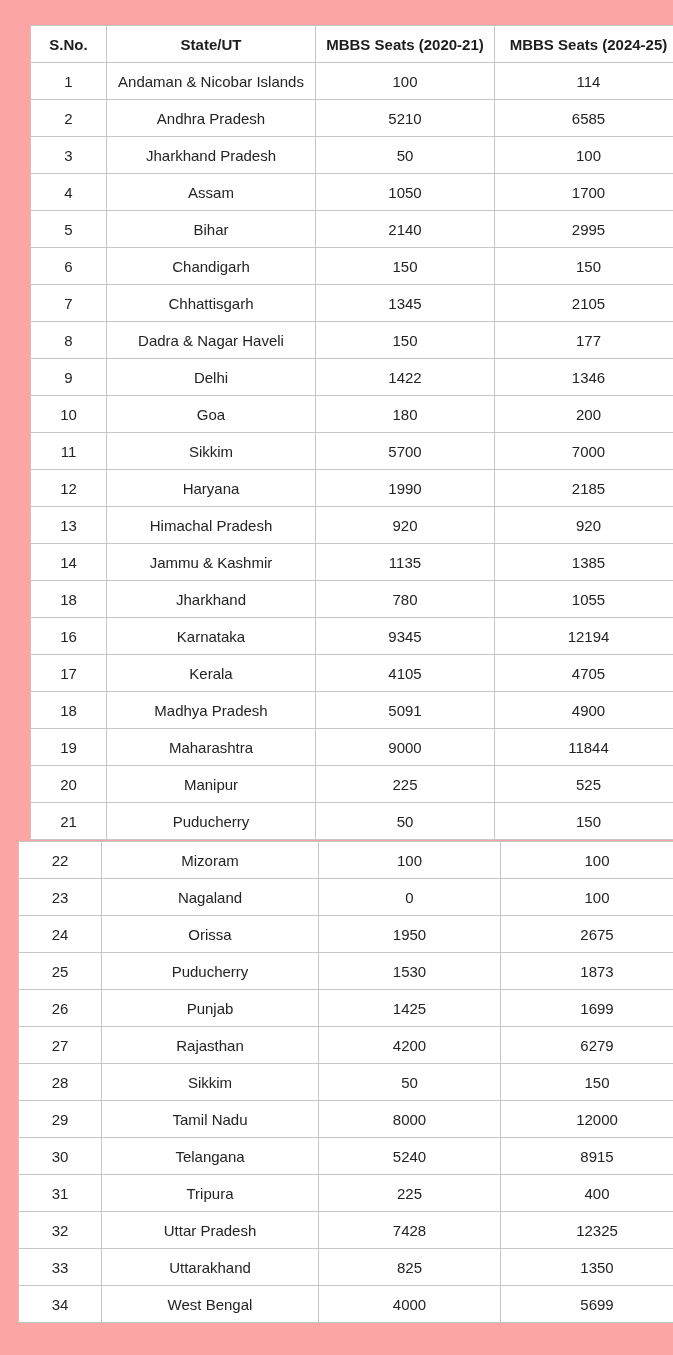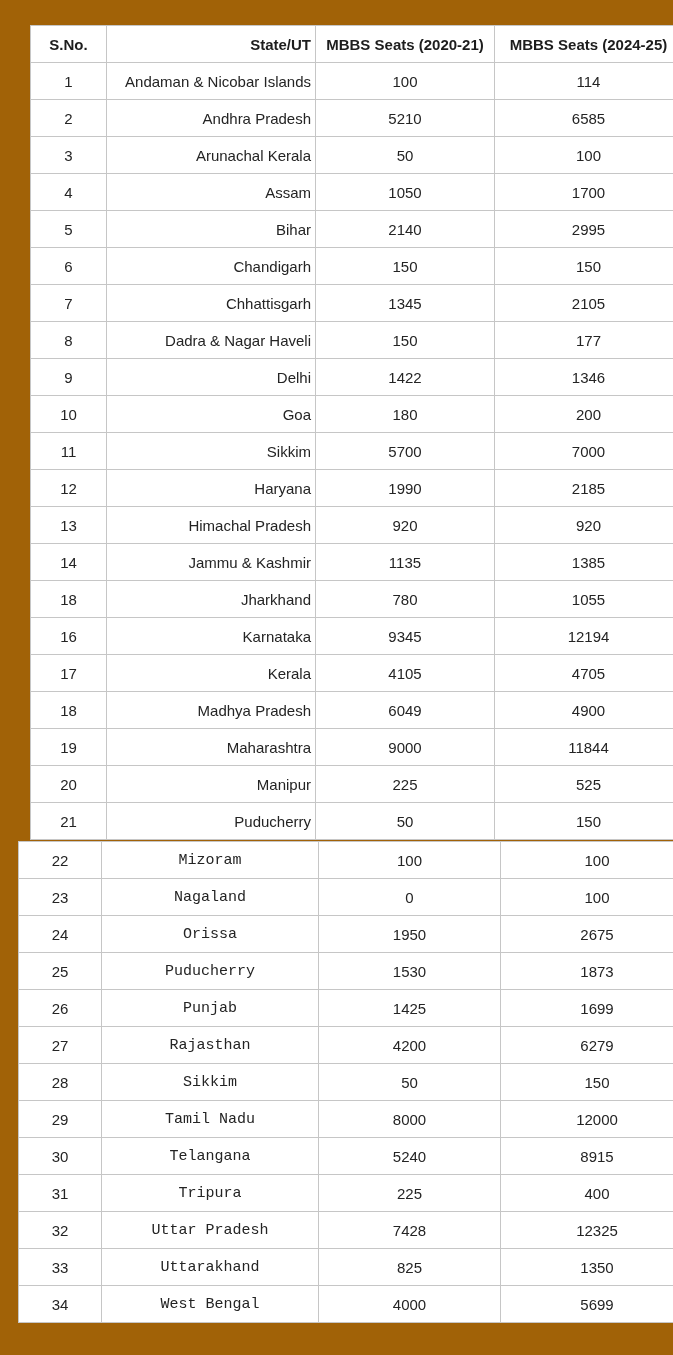--- a/index.html
+++ b/index.html
@@ -6,21 +6,21 @@
     margin: 0;
     padding: 0;
     background: #ffffff;
     font-family: "Liberation Sans", "DejaVu Sans", sans-serif;
     color: #222222;
   }
   .page {
     position: relative;
     width: 673px;
     height: 1355px;
-    background: #a16207;
+    background: #fca5a5;
     overflow: hidden;
   }
   .seats-table {
     border-collapse: collapse;
     table-layout: fixed;
     position: absolute;
     background: #ffffff;
   }
   .seats-table td, .seats-table th {
     border: 1px solid #c6c6c6;
@@ -37,32 +37,32 @@
     color: #1d1d1d;
   }
   
   #table-segment-1 {
     left: 30px;
     top: 25px;
     width: 616px;
   }
   #table-segment-1 tr { height: 37px; }
   #table-segment-1 .col-sno   { width: 67px; }
-  #table-segment-1 .col-state { width: 200px; text-align: right; }
+  #table-segment-1 .col-state { width: 200px; }
   #table-segment-1 .col-s2020 { width: 170px; }
   #table-segment-1 .col-s2024 { width: 179px; }
   
   #table-segment-2 {
     left: 18px;
     top: 841px;
     width: 639px;
   }
   #table-segment-2 tr { height: 37px; }
   #table-segment-2 .col-sno   { width: 74px; }
-  #table-segment-2 .col-state { width: 208px; font-family: Liberation Mono, monospace; }
+  #table-segment-2 .col-state { width: 208px; }
   #table-segment-2 .col-s2020 { width: 173px; }
   #table-segment-2 .col-s2024 { width: 184px; }
 </style>
 </head>
 <body>
 
 <div class="page">
 
   <table class="seats-table" id="table-segment-1">
     <thead>
@@ -83,21 +83,21 @@
 
   <tr>
     <td class="col-sno">2</td>
     <td class="col-state">Andhra Pradesh</td>
     <td class="col-s2020">5210</td>
     <td class="col-s2024">6585</td>
   </tr>
 
   <tr>
     <td class="col-sno">3</td>
-    <td class="col-state">Arunachal Kerala</td>
+    <td class="col-state">Jharkhand Pradesh</td>
     <td class="col-s2020">50</td>
     <td class="col-s2024">100</td>
   </tr>
 
   <tr>
     <td class="col-sno">4</td>
     <td class="col-state">Assam</td>
     <td class="col-s2020">1050</td>
     <td class="col-s2024">1700</td>
   </tr>
@@ -189,21 +189,21 @@
   <tr>
     <td class="col-sno">17</td>
     <td class="col-state">Kerala</td>
     <td class="col-s2020">4105</td>
     <td class="col-s2024">4705</td>
   </tr>
 
   <tr>
     <td class="col-sno">18</td>
     <td class="col-state">Madhya Pradesh</td>
-    <td class="col-s2020">6049</td>
+    <td class="col-s2020">5091</td>
     <td class="col-s2024">4900</td>
   </tr>
 
   <tr>
     <td class="col-sno">19</td>
     <td class="col-state">Maharashtra</td>
     <td class="col-s2020">9000</td>
     <td class="col-s2024">11844</td>
   </tr>
 

